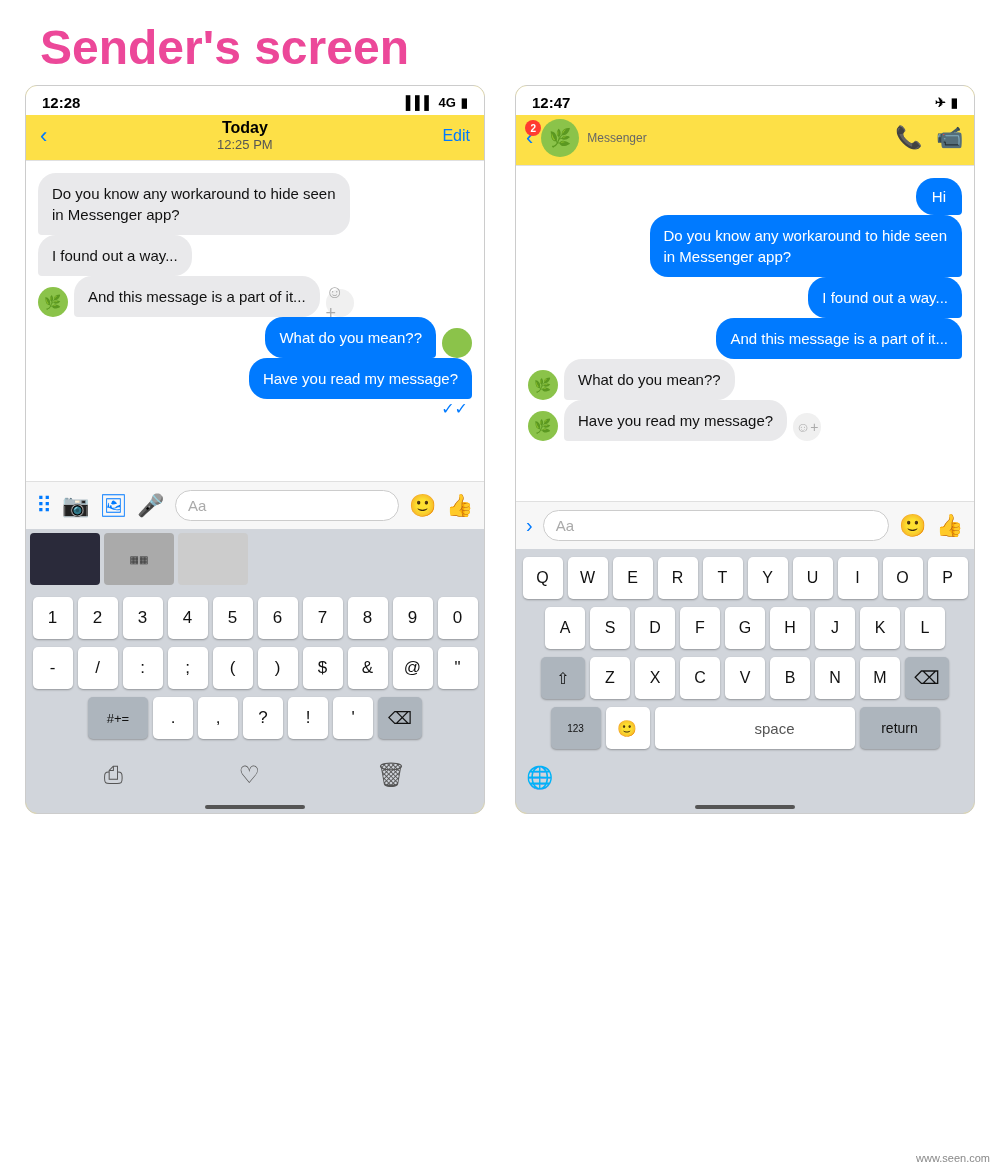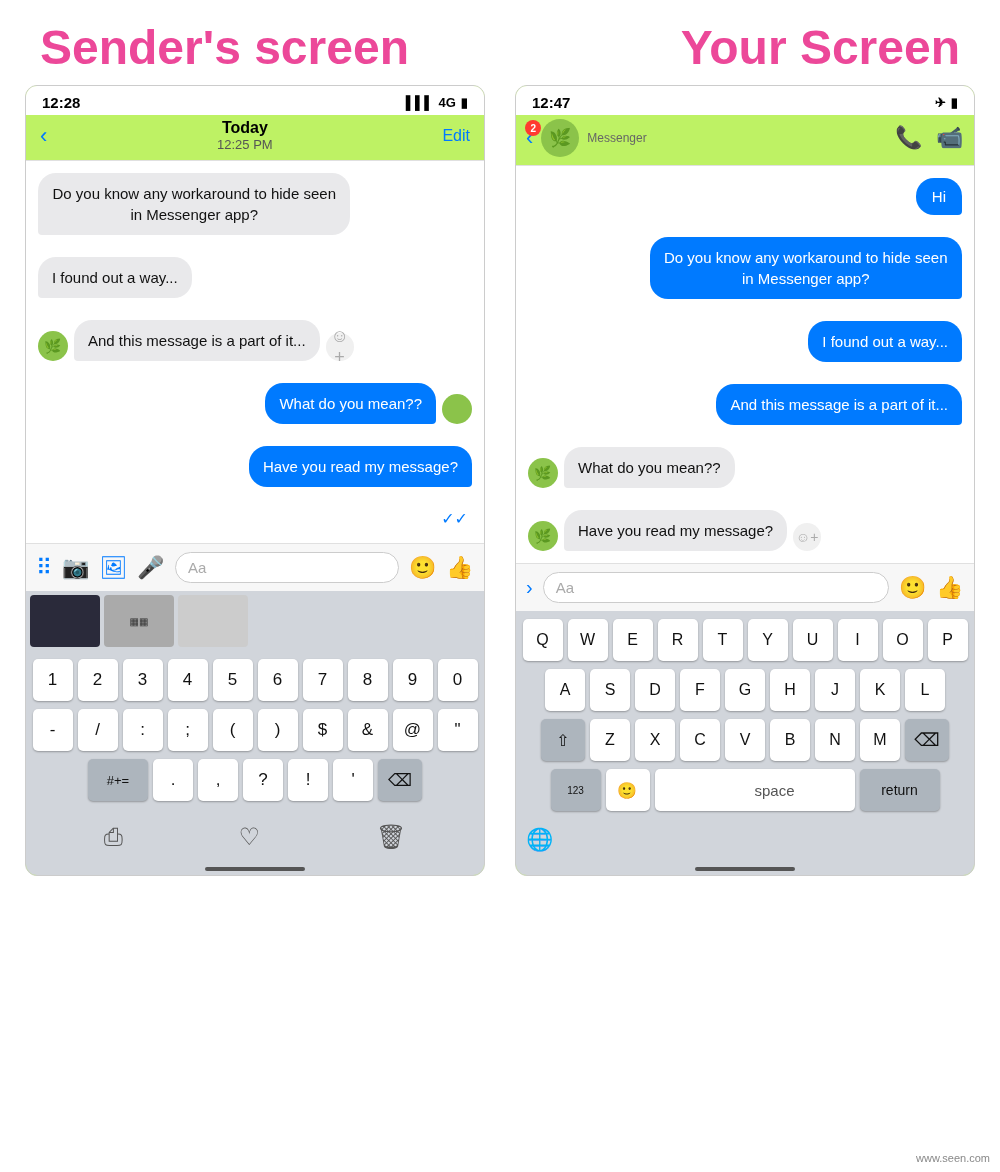--- a/index.html
+++ b/index.html
@@ -26,21 +26,21 @@
     
     .phones-container {
       display: flex;
       justify-content: space-around;
       padding: 0 20px;
       gap: 20px;
     }
 
     .phone-screen {
       width: 460px;
-      background: #bef264;
+      background: #fde047;
       border: 1px solid #ccc;
       border-radius: 12px;
       overflow: hidden;
       display: flex;
       flex-direction: column;
     }
 
     
     .status-bar {
       display: flex;
@@ -115,24 +115,23 @@
     .contact-sub { font-size: 12px; color: #666; }
     .nav-actions { display: flex; gap: 14px; align-items: center; }
     .nav-icon { color: #007aff; font-size: 22px; }
 
     
     .chat-area {
       flex: 1;
       padding: 12px 12px;
       display: flex;
       flex-direction: column;
-      gap: 22px;
+      gap: 0;
       background: #fff;
       min-height: 320px;
-      text-align: center;
     }
 
     
     .msg-row {
       display: flex;
       align-items: flex-end;
       gap: 8px;
     }
     .msg-row.sent { justify-content: flex-end; }
     .msg-row.received { justify-content: flex-start; }
@@ -312,21 +311,20 @@
       right: 10px;
       font-size: 11px;
       color: #888;
     }
   </style>
 </head>
 <body>
 
 <div class="page-headings">
   <h1 class="page-heading">Sender's screen</h1>
-  <h1 class="page-heading">Your Screen</h1>
 </div>
 
 <div class="phones-container">
 
   <div class="phone-screen">
 
     <div class="status-bar">
       <span class="status-time">12:28</span>
       <div class="status-icons">
         <span>▌▌▌</span>

